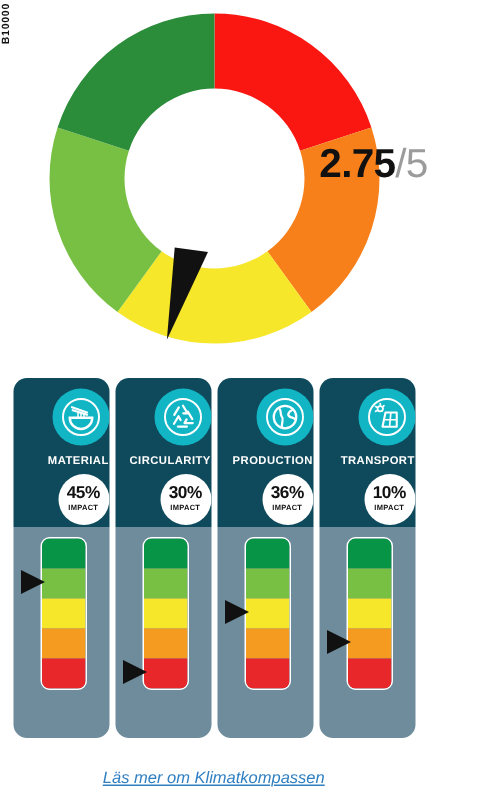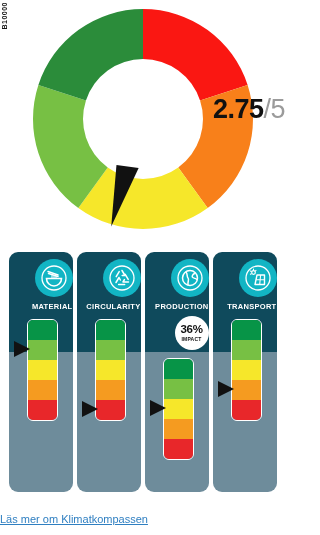--- a/index.html
+++ b/index.html
@@ -100,21 +100,21 @@
     position:absolute;
     width:0;height:0;
     border-top:8px solid transparent;
     border-bottom:8px solid transparent;
     border-left:16px solid #111111;
     left:5px;
   }
 
   
   .footer{
-    position:absolute;left:0;bottom:8px;width:285px;text-align:left;
+    position:absolute;left:0;bottom:8px;width:285px;text-align:center;font-style:italic;
   }
   .footer-link{
     color:#2f7fc1;
     font-size:11px;
     text-decoration:underline;
     cursor:pointer;
     font-family:"Liberation Sans", sans-serif;
   }
 </style>
 </head>
@@ -150,20 +150,24 @@
         <circle cx="13" cy="13" r="12" fill="none" stroke="#ffffff" stroke-width="1.3"></circle>
         <path d="M5.5 13.5 H20.5 A7.5 7.5 0 0 1 5.5 13.5 Z" fill="none" stroke="#ffffff" stroke-width="1.6"></path>
         <line x1="7" y1="6.5" x2="17" y2="10" stroke="#ffffff" stroke-width="1.5" stroke-linecap="round"></line>
         <line x1="7.5" y1="8.5" x2="17" y2="11.5" stroke="#ffffff" stroke-width="1.5" stroke-linecap="round"></line>
         <line x1="11" y1="10.5" x2="11" y2="13" stroke="#ffffff" stroke-width="1" stroke-linecap="round"></line>
         <line x1="13" y1="10.8" x2="13" y2="13" stroke="#ffffff" stroke-width="1" stroke-linecap="round"></line>
         <line x1="15" y1="11.2" x2="15" y2="13" stroke="#ffffff" stroke-width="1" stroke-linecap="round"></line>
       </svg>
     </div>
     <div class="card-title">MATERIAL</div>
+    <div class="impact-badge">
+      <span class="impact-pct">45%</span>
+      <span class="impact-label">IMPACT</span>
+    </div>
     <div class="scale-area">
       <div class="scale">
         <div class="band band-0"></div>
         <div class="band band-1"></div>
         <div class="band band-2"></div>
         <div class="band band-3"></div>
         <div class="band band-4"></div>
       </div>
       <div class="marker" style="top: 30px;"></div>
     </div>
@@ -175,20 +179,24 @@
         <circle cx="13" cy="13" r="12" fill="none" stroke="#ffffff" stroke-width="1.3"></circle>
         <path d="M13 5.5 L16 10.5 L13.2 10.5" fill="none" stroke="#ffffff" stroke-width="1.5" stroke-linecap="round" stroke-linejoin="round"></path>
         <path d="M19.5 17 L14 17 L15.4 14.6" fill="none" stroke="#ffffff" stroke-width="1.5" stroke-linecap="round" stroke-linejoin="round"></path>
         <path d="M7 17.5 L10 12.5 L11.4 15" fill="none" stroke="#ffffff" stroke-width="1.5" stroke-linecap="round" stroke-linejoin="round"></path>
         <path d="M10.2 6.6 L7.2 11.6" fill="none" stroke="#ffffff" stroke-width="1.5" stroke-linecap="round"></path>
         <path d="M16.2 9.4 L19.2 14.4" fill="none" stroke="#ffffff" stroke-width="1.5" stroke-linecap="round"></path>
         <path d="M9.6 19.4 L15.6 19.4" fill="none" stroke="#ffffff" stroke-width="1.5" stroke-linecap="round"></path>
       </svg>
     </div>
     <div class="card-title">CIRCULARITY</div>
+    <div class="impact-badge">
+      <span class="impact-pct">30%</span>
+      <span class="impact-label">IMPACT</span>
+    </div>
     <div class="scale-area">
       <div class="scale">
         <div class="band band-0"></div>
         <div class="band band-1"></div>
         <div class="band band-2"></div>
         <div class="band band-3"></div>
         <div class="band band-4"></div>
       </div>
       <div class="marker" style="top: 90px;"></div>
     </div>
@@ -228,20 +236,24 @@
         <line x1="8.5" y1="4" x2="8.5" y2="5" stroke="#ffffff" stroke-width="1.1" stroke-linecap="round"></line>
         <line x1="5.4" y1="6" x2="6.3" y2="6.5" stroke="#ffffff" stroke-width="1.1" stroke-linecap="round"></line>
         <line x1="5.4" y1="9.2" x2="6.3" y2="8.8" stroke="#ffffff" stroke-width="1.1" stroke-linecap="round"></line>
         <line x1="11" y1="5.4" x2="10.3" y2="6.1" stroke="#ffffff" stroke-width="1.1" stroke-linecap="round"></line>
         <path d="M10 19.5 L12 10 L19.5 10 L19.5 19.5 Z" fill="none" stroke="#ffffff" stroke-width="1.4" stroke-linejoin="round"></path>
         <line x1="11" y1="14.8" x2="19.5" y2="14.8" stroke="#ffffff" stroke-width="1.1"></line>
         <line x1="15.6" y1="10" x2="14.7" y2="19.5" stroke="#ffffff" stroke-width="1.1"></line>
       </svg>
     </div>
     <div class="card-title">TRANSPORT</div>
+    <div class="impact-badge">
+      <span class="impact-pct">10%</span>
+      <span class="impact-label">IMPACT</span>
+    </div>
     <div class="scale-area">
       <div class="scale">
         <div class="band band-0"></div>
         <div class="band band-1"></div>
         <div class="band band-2"></div>
         <div class="band band-3"></div>
         <div class="band band-4"></div>
       </div>
       <div class="marker" style="top: 70px;"></div>
     </div>

